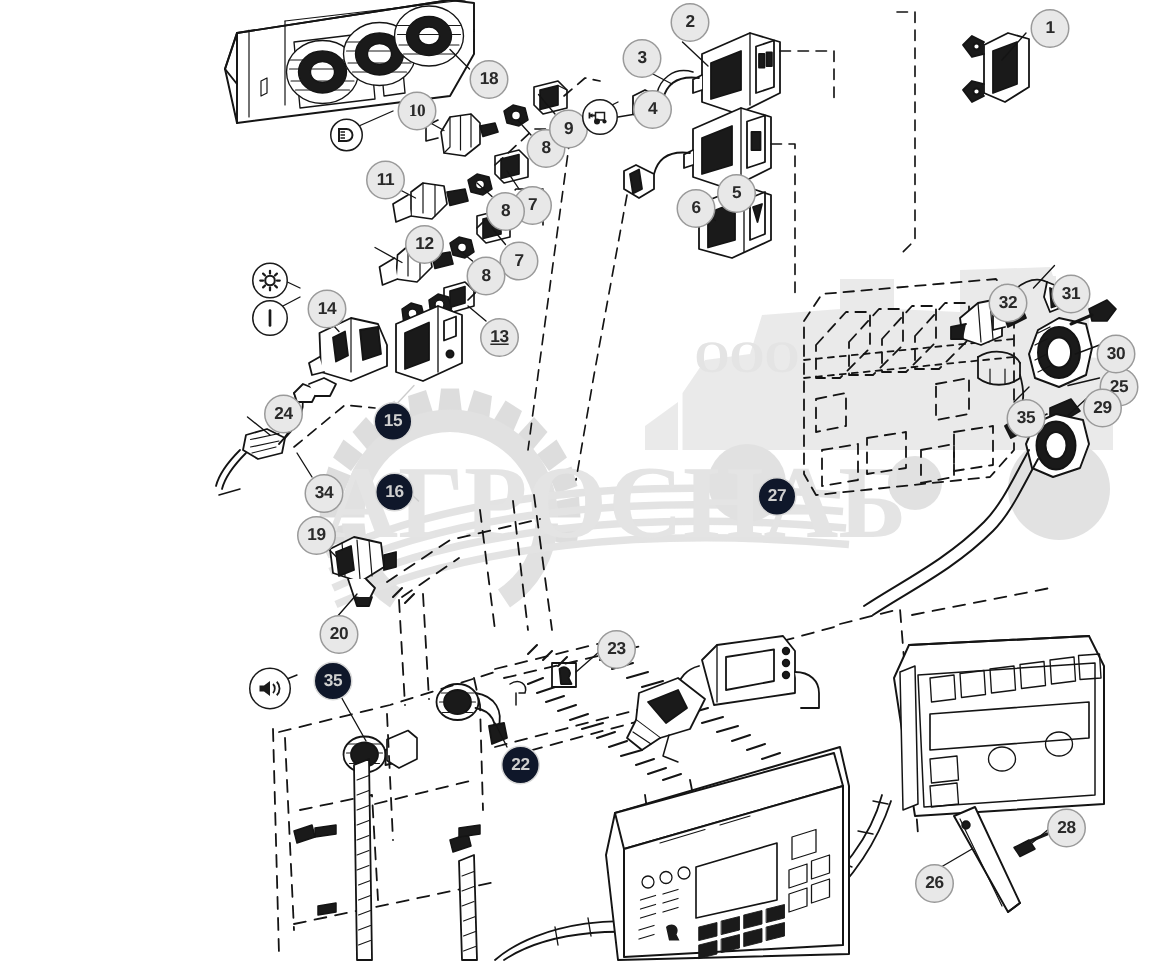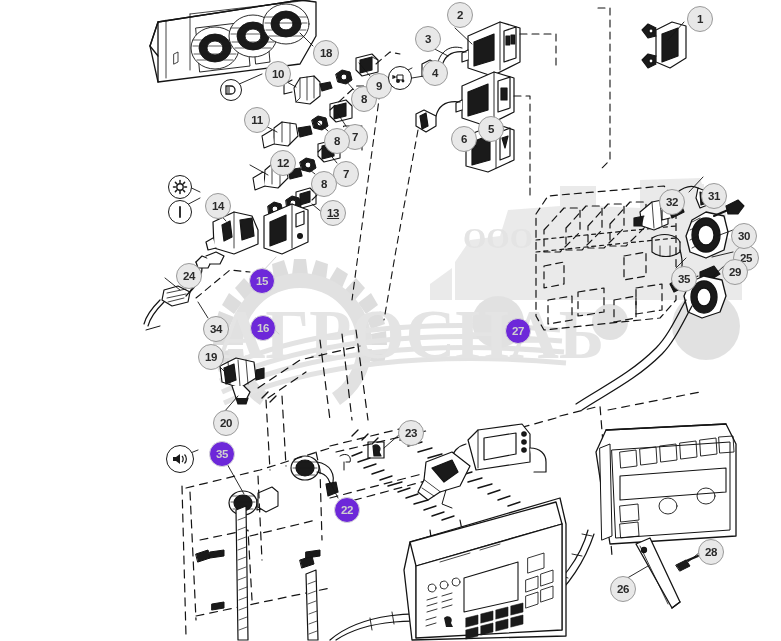--- a/index.html
+++ b/index.html
@@ -9,21 +9,21 @@
   #art{position:absolute;left:0;top:0;width:781px;height:641px;}
   #wm{position:absolute;left:0;top:0;width:781px;height:641px;pointer-events:none;}
 
   .callout{
     position:absolute;width:26px;height:26px;border-radius:50%;
     background:#e8e8e8;border:1px solid #9a9a9a;
     color:#2a2a2a;font-size:11.5px;font-weight:700;
     display:flex;align-items:center;justify-content:center;
     box-sizing:border-box;letter-spacing:-0.3px;
   }
-  .callout.faded{background:#6d28d9;border-color:#d8d8d8;color:#cfcfcf;}
+  .callout.faded{background:#0f172a;border-color:#d8d8d8;color:#cfcfcf;}
 
   .symcirc{
     position:absolute;border-radius:50%;background:#ffffff;
     border:1.6px solid #1a1a1a;display:flex;align-items:center;justify-content:center;
     box-sizing:border-box;
   }
   .symcirc svg{display:block;}
 </style>
 </head>
 <body>
@@ -584,24 +584,24 @@
       <div class="callout" style="left: 415px; top: 26px;">3</div>
       <div class="callout" style="left: 422px; top: 60px;">4</div>
       <div class="callout" style="left: 478px; top: 116px;">5</div>
       <div class="callout" style="left: 451px; top: 126px;">6</div>
       <div class="callout" style="left: 342px; top: 124px;">7</div>
       <div class="callout" style="left: 333px; top: 161px;">7</div>
       <div class="callout" style="left: 351px; top: 86px;">8</div>
       <div class="callout" style="left: 324px; top: 128px;">8</div>
       <div class="callout" style="left: 311px; top: 171px;">8</div>
       <div class="callout" style="left: 366px; top: 73px;">9</div>
-      <div class="callout" style="left: 265px; top: 61px;">10</div>
+      <div class="callout" style="left: 265px; top: 61px; font-family: Liberation Serif, serif;">10</div>
       <div class="callout" style="left: 244px; top: 107px;">11</div>
       <div class="callout" style="left: 236px; top: 150px; margin-left: 34px;">12</div>
-      <div class="callout" style="left: 320px; top: 200px; text-decoration: underline;">13</div>
+      <div class="callout" style="left: 320px; top: 212px; text-decoration: underline;">13</div>
       <div class="callout" style="left: 205px; top: 193px;">14</div>
       <div class="callout faded" style="left: 249px; top: 268px;">15</div>
       <div class="callout faded" style="left: 250px; top: 315px;">16</div>
       <div class="callout" style="left: 313px; top: 40px;">18</div>
       <div class="callout" style="left: 198px; top: 344px;">19</div>
       <div class="callout" style="left: 213px; top: 410px;">20</div>
       <div class="callout faded" style="left: 209px; top: 441px;">35</div>
       <div class="callout faded" style="left: 334px; top: 497px;">22</div>
       <div class="callout" style="left: 398px; top: 420px;">23</div>
       <div class="callout" style="left: 152px; top: 263px; margin-left: 24px;">24</div>

